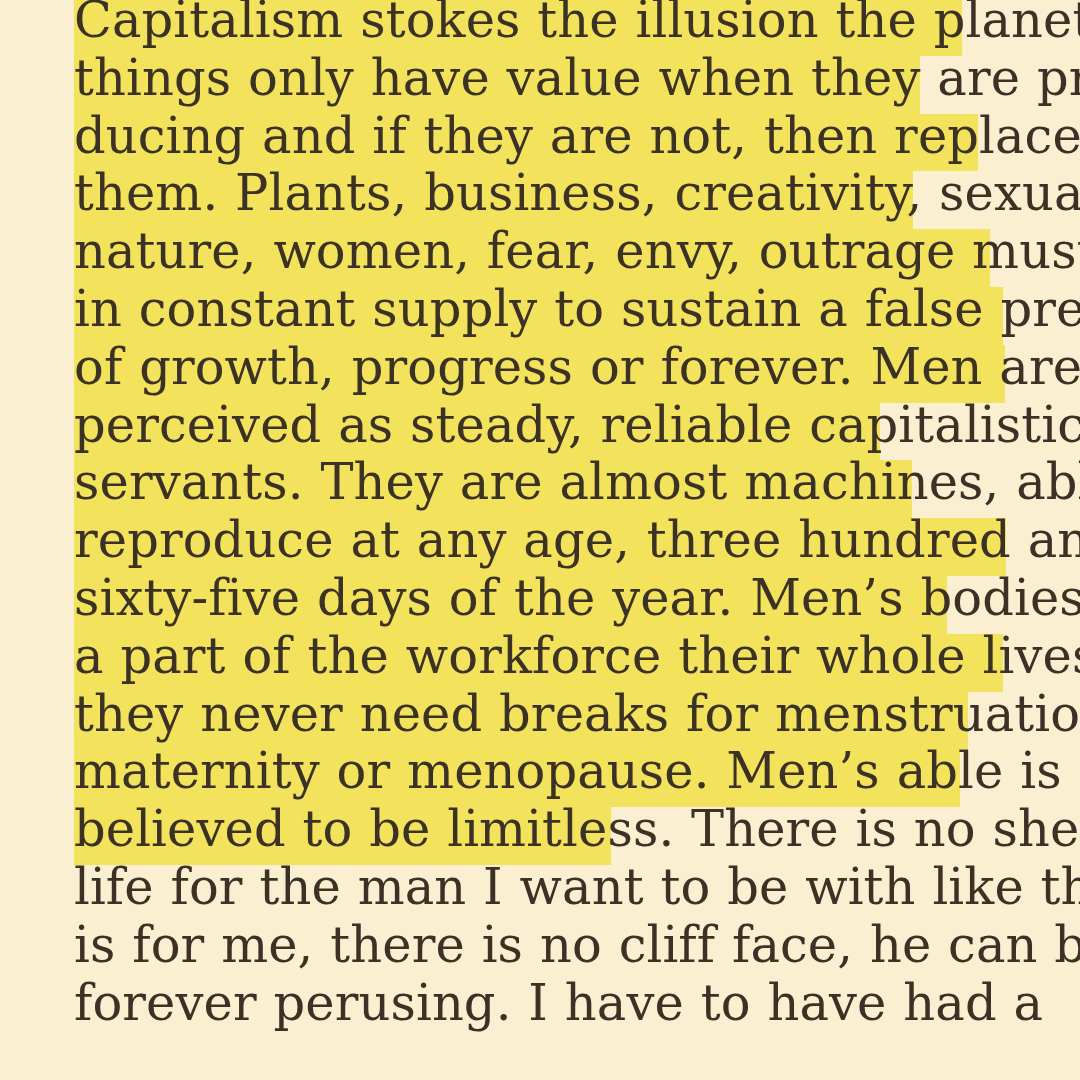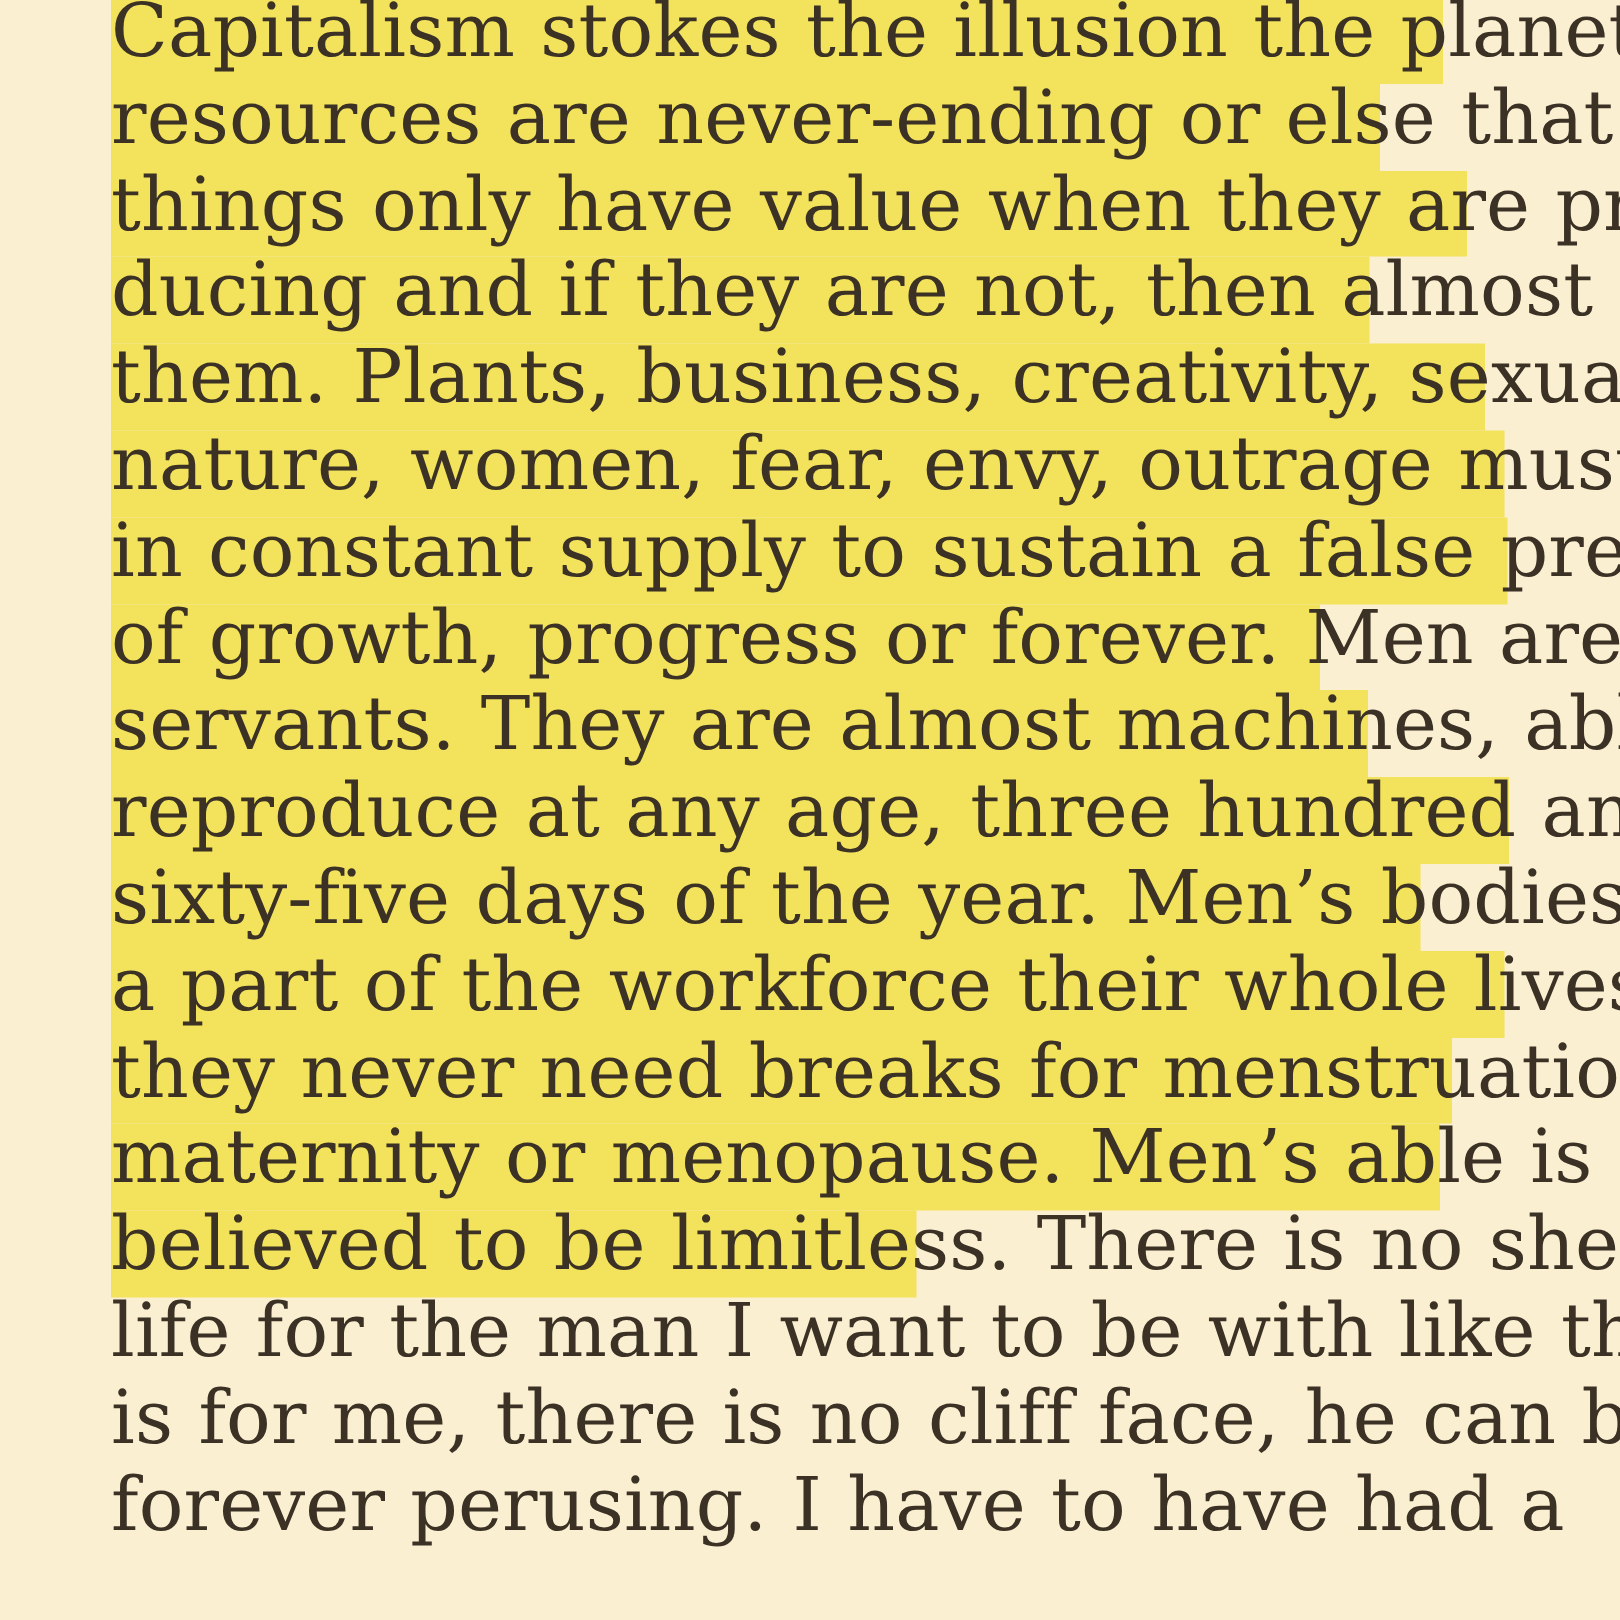--- a/index.html
+++ b/index.html
@@ -80,27 +80,27 @@
       <div class="band" style="left: 74px; top: 576px; width: 873px; height: 57.8px; background: rgb(242, 226, 92);"></div>
       <div class="band" style="left: 74px; top: 633.8px; width: 929px; height: 57.8px; background: rgb(242, 226, 92);"></div>
       <div class="band" style="left: 74px; top: 691.6px; width: 894px; height: 57.8px; background: rgb(242, 226, 92);"></div>
       <div class="band" style="left: 74px; top: 749.4px; width: 886px; height: 57.8px; background: rgb(242, 226, 92);"></div>
       <div class="band" style="left: 74px; top: 807.2px; width: 537px; height: 57.8px; background: rgb(242, 226, 92);"></div>
     </div>
 
   <div class="text-layer">
     <div class="text-block" id="text-block">
         <span class="line">Capitalism stokes the illusion the planet’s</span>
-        <span class="line">resources are never-ending or else that</span>
         <span class="line">things only have value when they are pro-</span>
-        <span class="line">ducing and if they are not, then almost</span>
+        <span class="line">ducing and if they are not, then replace</span>
         <span class="line">them. Plants, business, creativity, sexuality,</span>
         <span class="line">nature, women, fear, envy, outrage must be</span>
         <span class="line">in constant supply to sustain a false premise</span>
         <span class="line">of growth, progress or forever. Men are</span>
+        <span class="line">perceived as steady, reliable capitalistic</span>
         <span class="line">servants. They are almost machines, able to</span>
         <span class="line">reproduce at any age, three hundred and</span>
         <span class="line">sixty-five days of the year. Men’s bodies are</span>
         <span class="line">a part of the workforce their whole lives as</span>
         <span class="line">they never need breaks for menstruation,</span>
         <span class="line">maternity or menopause. Men’s able is</span>
         <span class="line">believed to be limitless. There is no shelf</span>
         <span class="line">life for the man I want to be with like there</span>
         <span class="line">is for me, there is no cliff face, he can be</span>
         <span class="line">forever perusing. I have to have had a</span>

